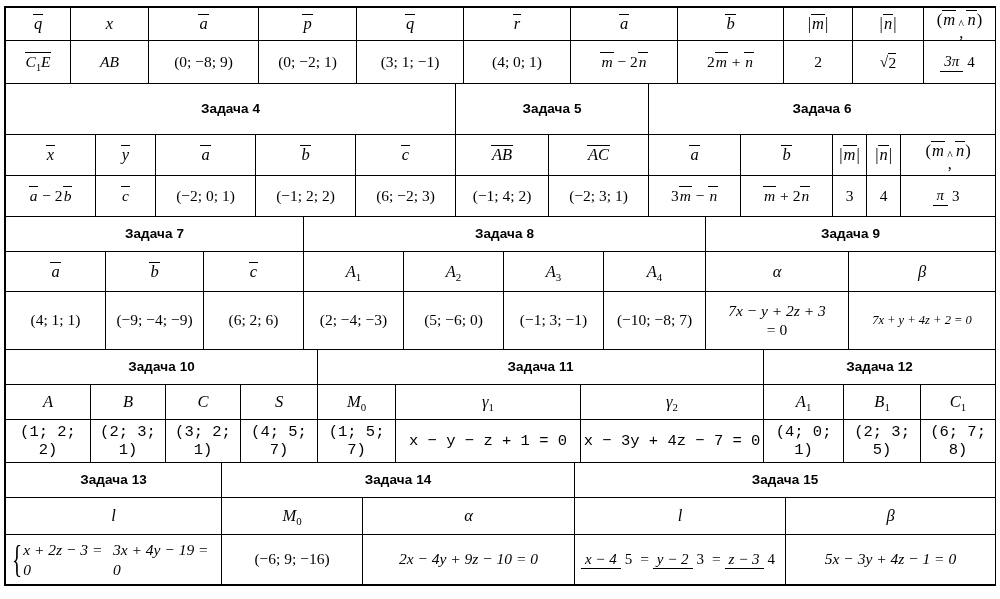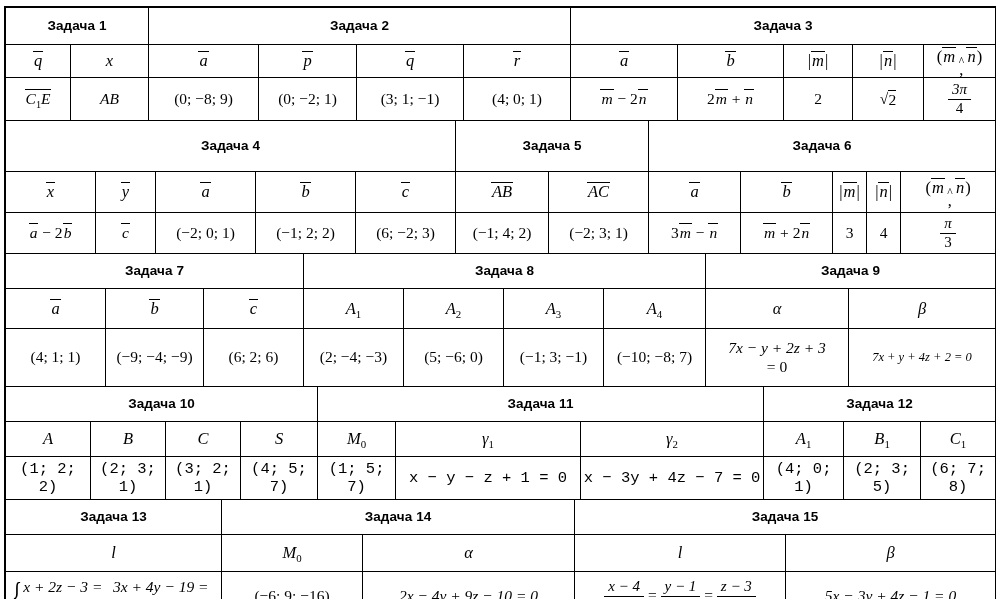--- a/index.html
+++ b/index.html
@@ -21,21 +21,21 @@
     font-weight:bold;font-size:13.5px;letter-spacing:.1px;
   }
   td.sym{font-size:16.5px;}
   td.val{font-size:15.5px;}
   td.val.small{font-size:12.5px;}
   .it{font-style:italic;}
   .rm{font-style:normal;}
   .ov{display:inline-block;border-top:1.2px solid #000;padding:0 1px;line-height:1.12;}
   sub{font-size:.66em;line-height:0;}
   .frac{
-    display:inline-flex;flex-direction:column;align-items:center;
+    display:inline-flex;flex-direction:row;align-items:center;
     vertical-align:middle;line-height:1.18;font-size:.97em;
   }
   .frac .num{border-bottom:1.2px solid #000;padding:0 4px;}
   .frac .den{padding:0 4px;}
   .sqrt{display:inline-flex;align-items:flex-start;}
   .sqrt .sign{line-height:1.12;}
   .sqrt .rad{border-top:1.2px solid #000;line-height:1.12;}
   .sys{display:inline-flex;align-items:center;text-align:left;}
   .sys .brace{
     font-size:2.45em;font-weight:400;line-height:.8;
@@ -62,25 +62,20 @@
           <col style="width: 98px;">
           <col style="width: 107px;">
           <col style="width: 107px;">
           <col style="width: 107px;">
           <col style="width: 106px;">
           <col style="width: 69px;">
           <col style="width: 71px;">
           <col style="width: 72px;">
         </colgroup>
         <tbody>
-          <tr style="height: 37px;">
-            <td class="hdr" colspan="2">Задача 1</td>
-            <td class="hdr" colspan="4">Задача 2</td>
-            <td class="hdr" colspan="5">Задача 3</td>
-          </tr>
           <tr style="height: 33px;">
             <td class="sym"><span class="ov"><span class="it">q</span></span></td>
             <td class="sym"><span class="it">x</span></td>
             <td class="sym"><span class="ov"><span class="it">a</span></span></td>
             <td class="sym"><span class="ov"><span class="it">p</span></span></td>
             <td class="sym"><span class="ov"><span class="it">q</span></span></td>
             <td class="sym"><span class="ov"><span class="it">r</span></span></td>
             <td class="sym"><span class="ov"><span class="it">a</span></span></td>
             <td class="sym"><span class="ov"><span class="it">b</span></span></td>
             <td class="sym"><span>|</span><span class="ov"><span class="it">m</span></span><span>|</span></td>
@@ -283,21 +278,21 @@
                   <span class="sysline"><span class="it">x + 2z − 3 = 0</span></span>
                   <span class="sysline"><span class="it">3x + 4y − 19 = 0</span></span>
                 </span>
               </span></td>
             <td class="val"><span>(−6; 9; −16)</span></td>
             <td class="val"><span class="it">2x − 4y + 9z − 10 = 0</span></td>
             <td class="val"><span class="frac">
                 <span class="num"><span class="it">x − 4</span></span>
                 <span class="den"><span>5</span></span>
               </span><span> = </span><span class="frac">
-                <span class="num"><span class="it">y − 1</span></span>
+                <span class="num"><span class="it">y − 2</span></span>
                 <span class="den"><span>3</span></span>
               </span><span> = </span><span class="frac">
                 <span class="num"><span class="it">z − 3</span></span>
                 <span class="den"><span>4</span></span>
               </span></td>
             <td class="val"><span class="it">5x − 3y + 4z − 1 = 0</span></td>
           </tr>
         </tbody>
       </table>
     </div>

